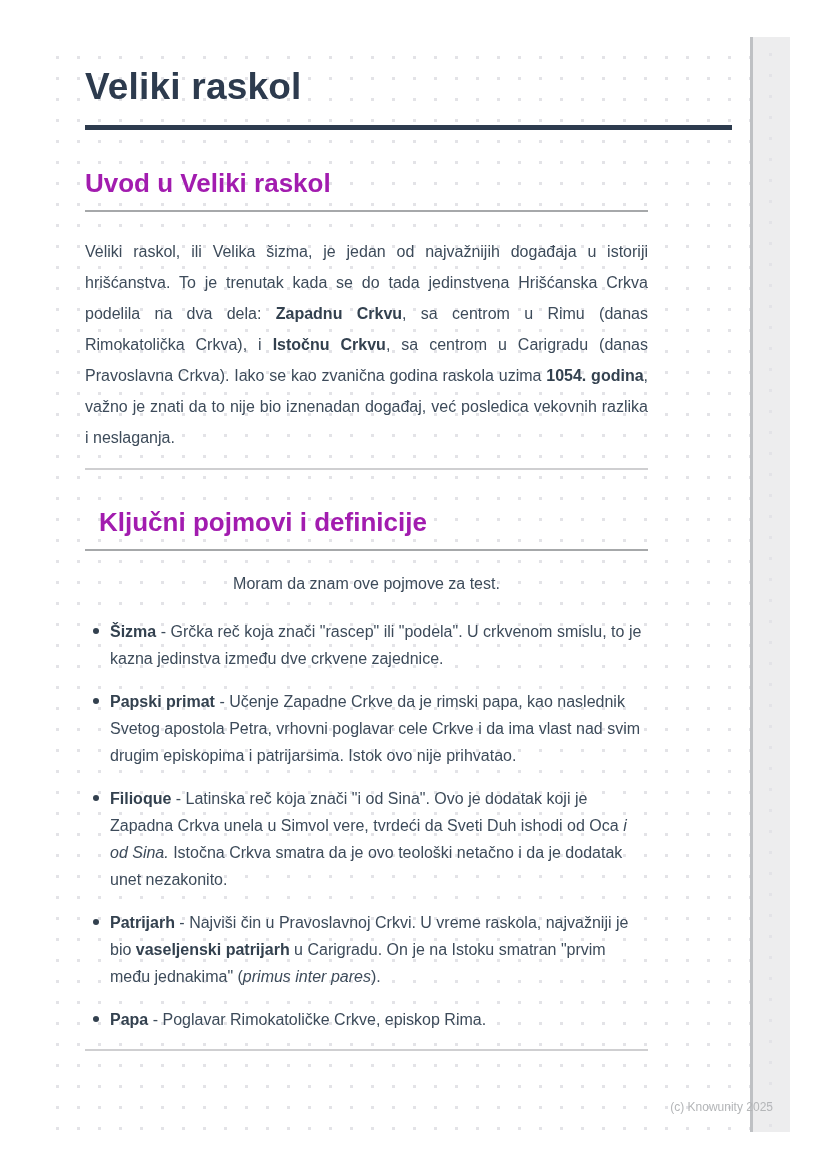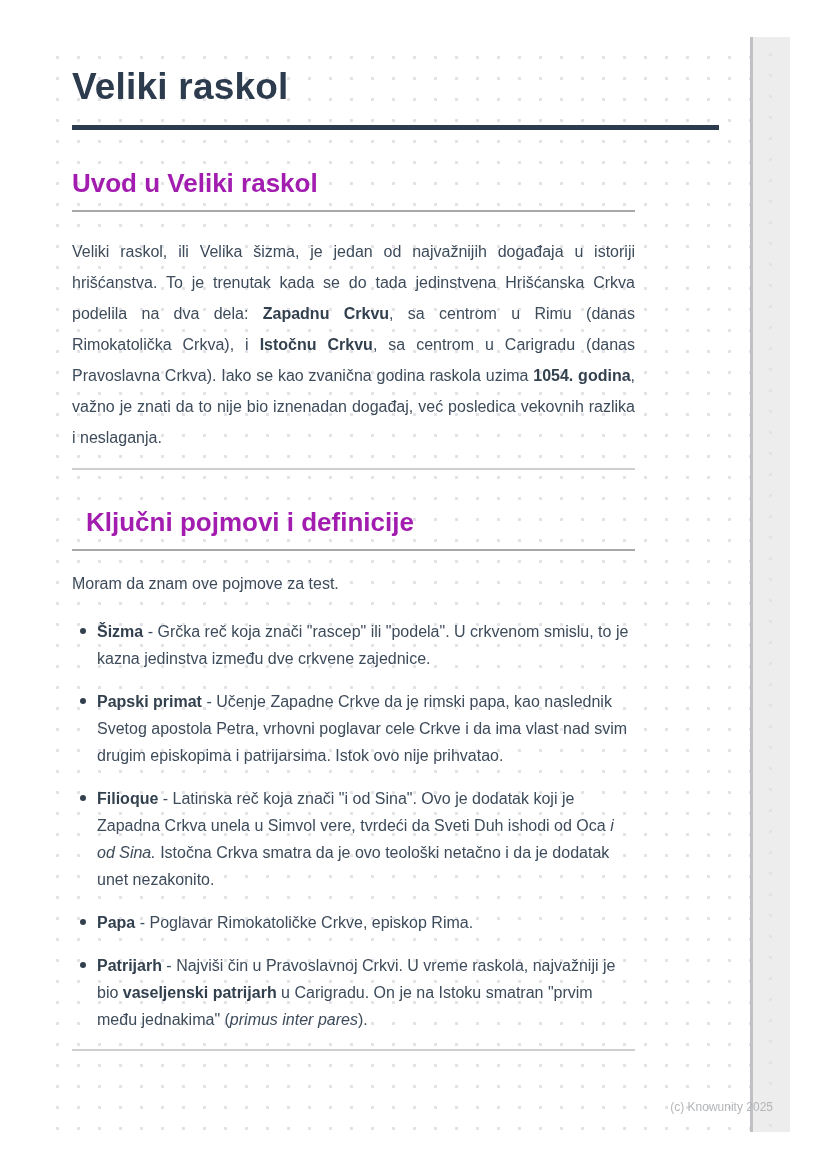--- a/index.html
+++ b/index.html
@@ -29,21 +29,21 @@
   .next-page-edge {
     position: absolute;
     left: 750px; top: 37px;
     width: 40px; height: 1095px;
     background-color: #ededee;
     border-left: 3px solid #bfc1c4;
   }
 
   .content {
     position: absolute;
-    left: 72px; top: 0;
+    left: 85px; top: 0;
     width: 563px;
   }
 
   h1.doc-title {
     margin-top: 64px;
     font-size: 37px;
     font-weight: 700;
     letter-spacing: 0.2px;
     color: #2d3b4e;
     line-height: 1.25;
@@ -75,20 +75,21 @@
     font-size: 16px;
     line-height: 31px;
     color: #3d4b5a;
     text-align: justify;
   }
   p.intro-line {
     margin-top: 19px;
     font-size: 16px;
     line-height: 27px;
     color: #3d4b5a;
+    text-align: center;
   }
 
   .seg-bold { font-weight: 700; color: #33414f; }
   .seg-italic { font-style: italic; }
   .seg-normal { font-weight: 400; }
 
   .divider {
     border: none;
     margin-top: 15px;
     width: 563px;
@@ -160,25 +161,25 @@
         <li>
           <span class="bullet-dot"></span>
           <span><span class="seg-bold">Papski primat</span><span class="seg-normal"> - Učenje Zapadne Crkve da je rimski papa, kao naslednik Svetog apostola Petra, vrhovni poglavar cele Crkve i da ima vlast nad svim drugim episkopima i patrijarsima. Istok ovo nije prihvatao.</span></span>
         </li>
         <li>
           <span class="bullet-dot"></span>
           <span><span class="seg-bold">Filioque</span><span class="seg-normal"> - Latinska reč koja znači "i od Sina". Ovo je dodatak koji je Zapadna Crkva unela u Simvol vere, tvrdeći da Sveti Duh ishodi od Oca </span><span class="seg-italic">i od Sina.</span><span class="seg-normal"> Istočna Crkva smatra da je ovo teološki netačno i da je dodatak unet nezakonito.</span></span>
         </li>
         <li>
           <span class="bullet-dot"></span>
-          <span><span class="seg-bold">Papa</span><span class="seg-normal"> - Poglavar Rimokatoličke Crkve, episkop Rima.</span></span>
+          <span><span class="seg-bold">Patrijarh</span><span class="seg-normal"> - Najviši čin u Pravoslavnoj Crkvi. U vreme raskola, najvažniji je bio </span><span class="seg-bold">vaseljenski patrijarh</span><span class="seg-normal"> u Carigradu. On je na Istoku smatran "prvim među jednakima" (</span><span class="seg-italic">primus inter pares</span><span class="seg-normal">).</span></span>
         </li>
         <li>
           <span class="bullet-dot"></span>
-          <span><span class="seg-bold">Patrijarh</span><span class="seg-normal"> - Najviši čin u Pravoslavnoj Crkvi. U vreme raskola, najvažniji je bio </span><span class="seg-bold">vaseljenski patrijarh</span><span class="seg-normal"> u Carigradu. On je na Istoku smatran "prvim među jednakima" (</span><span class="seg-italic">primus inter pares</span><span class="seg-normal">).</span></span>
+          <span><span class="seg-bold">Papa</span><span class="seg-normal"> - Poglavar Rimokatoličke Crkve, episkop Rima.</span></span>
         </li>
       </ul>
     </section>
 
     <hr class="divider bottom">
   </div>
 
   <div class="watermark">(c) Knowunity 2025</div>
 </div>
 

